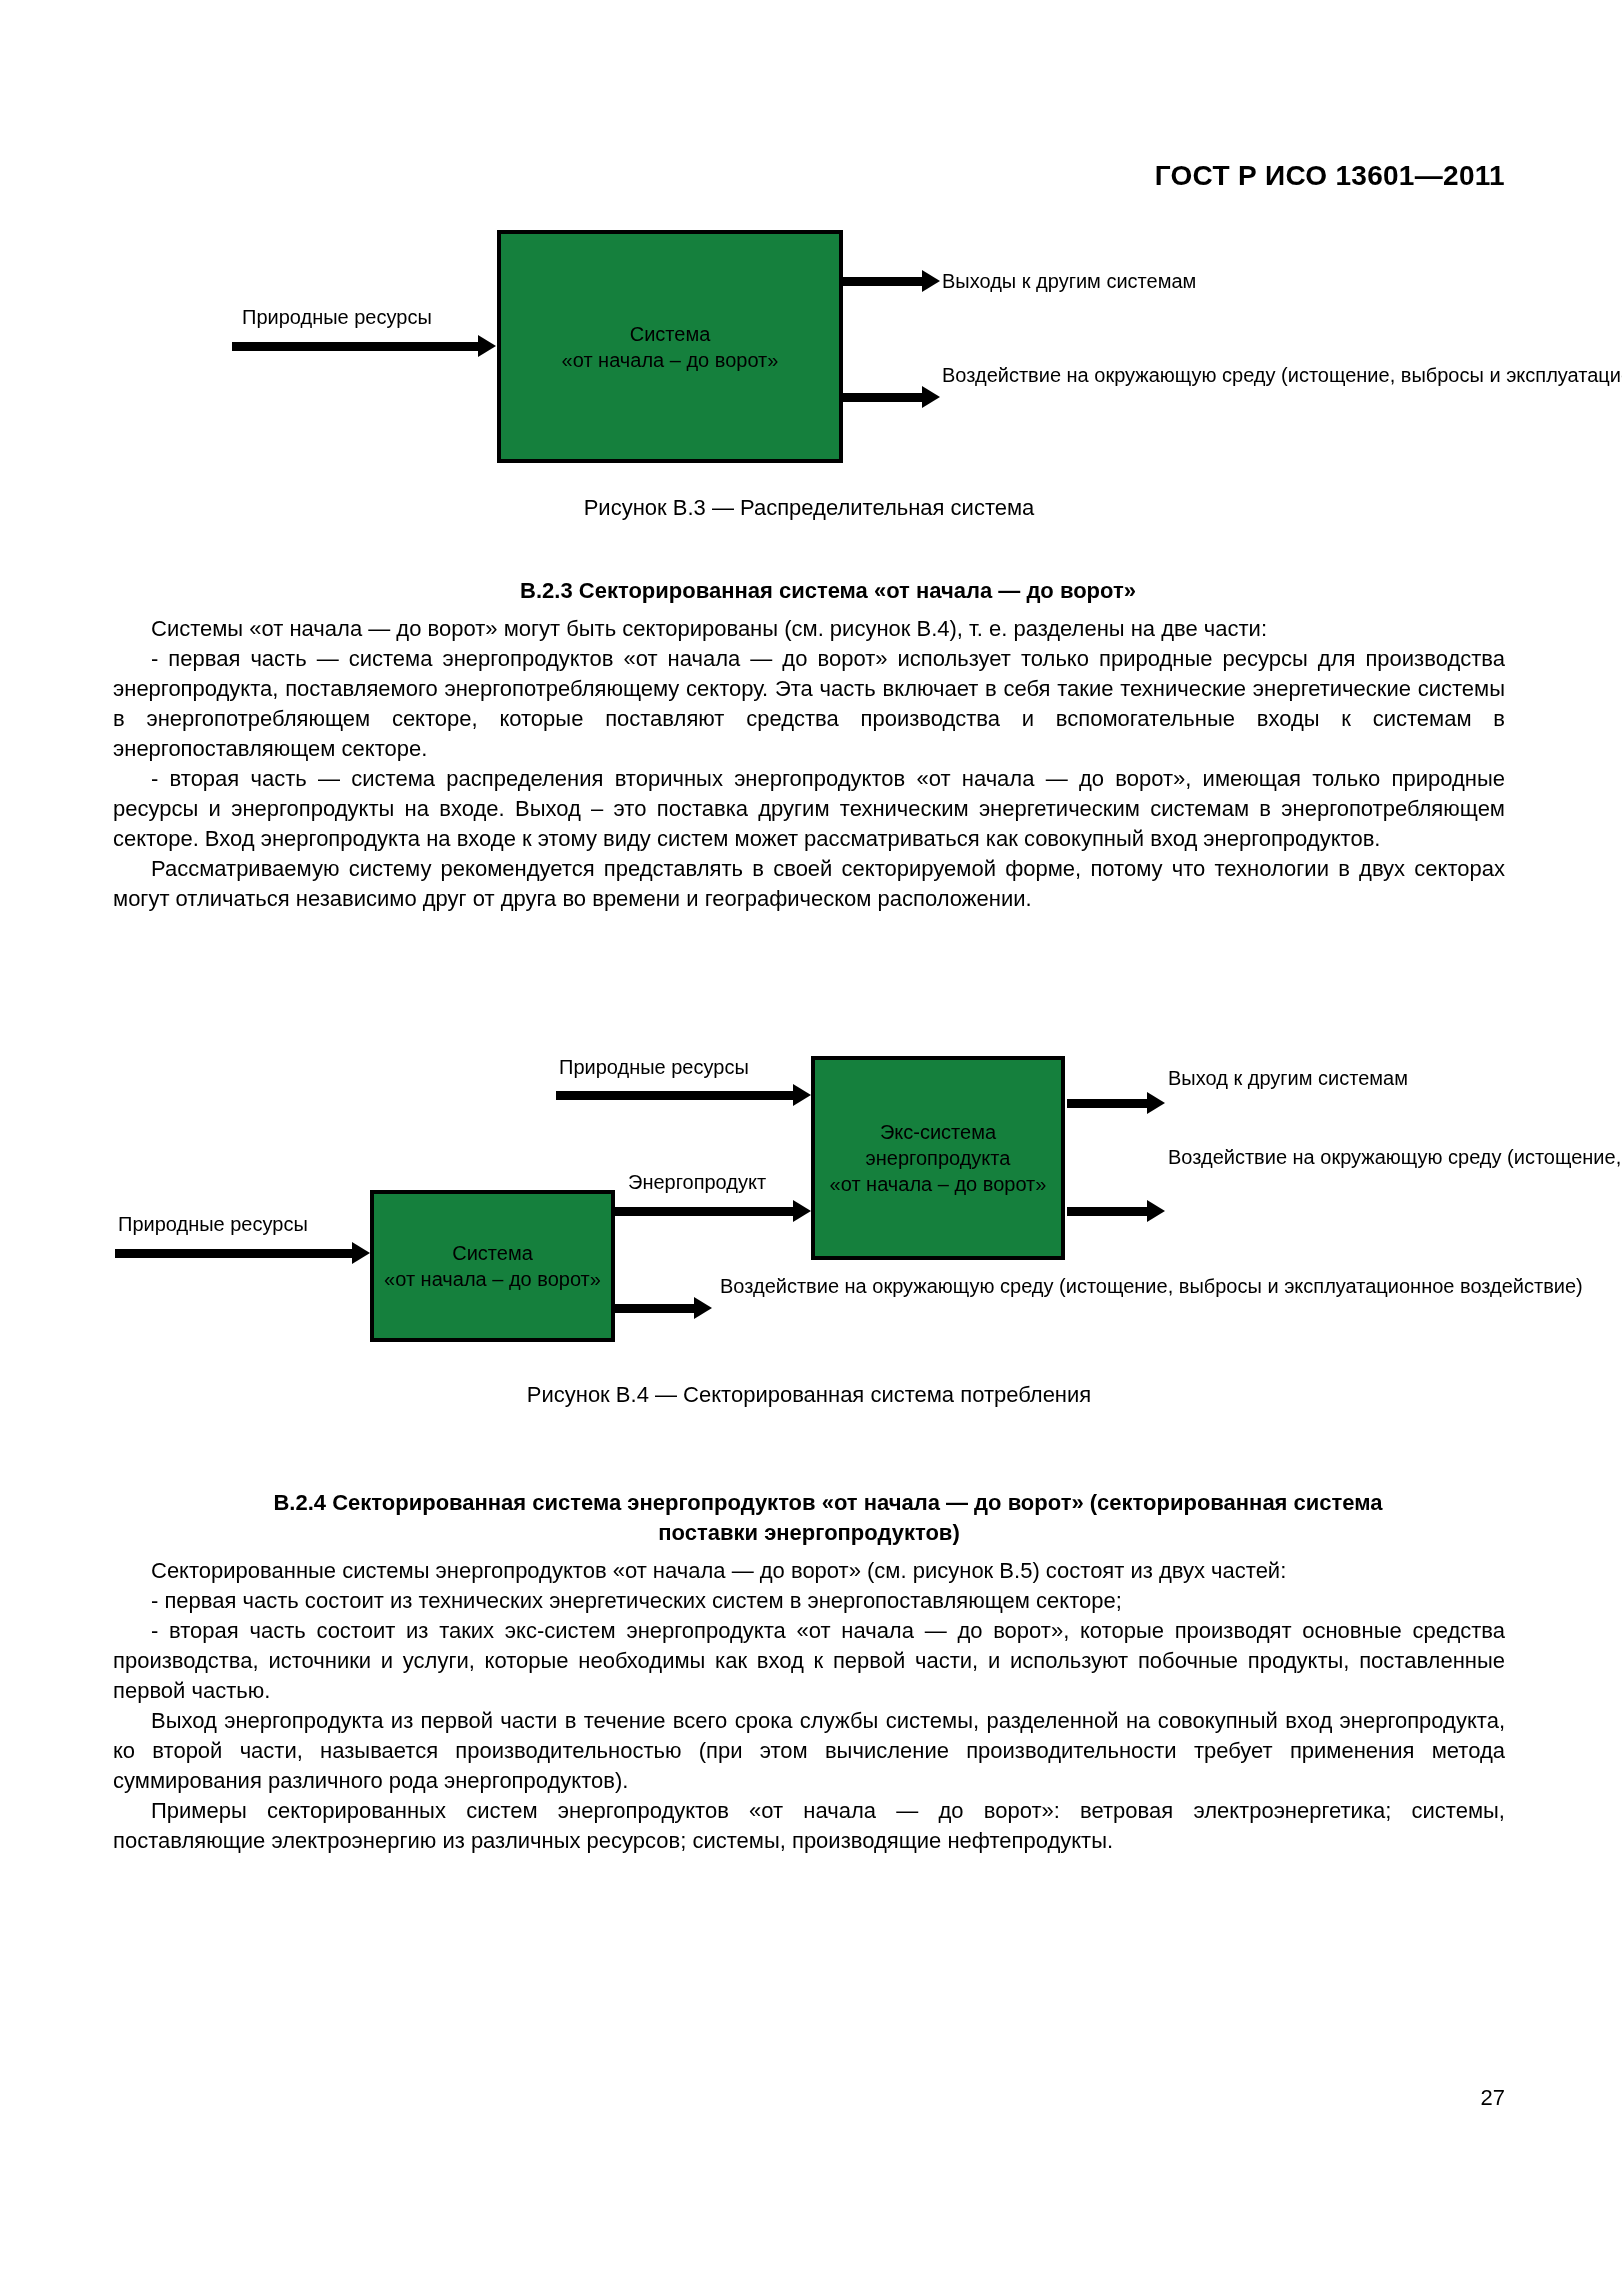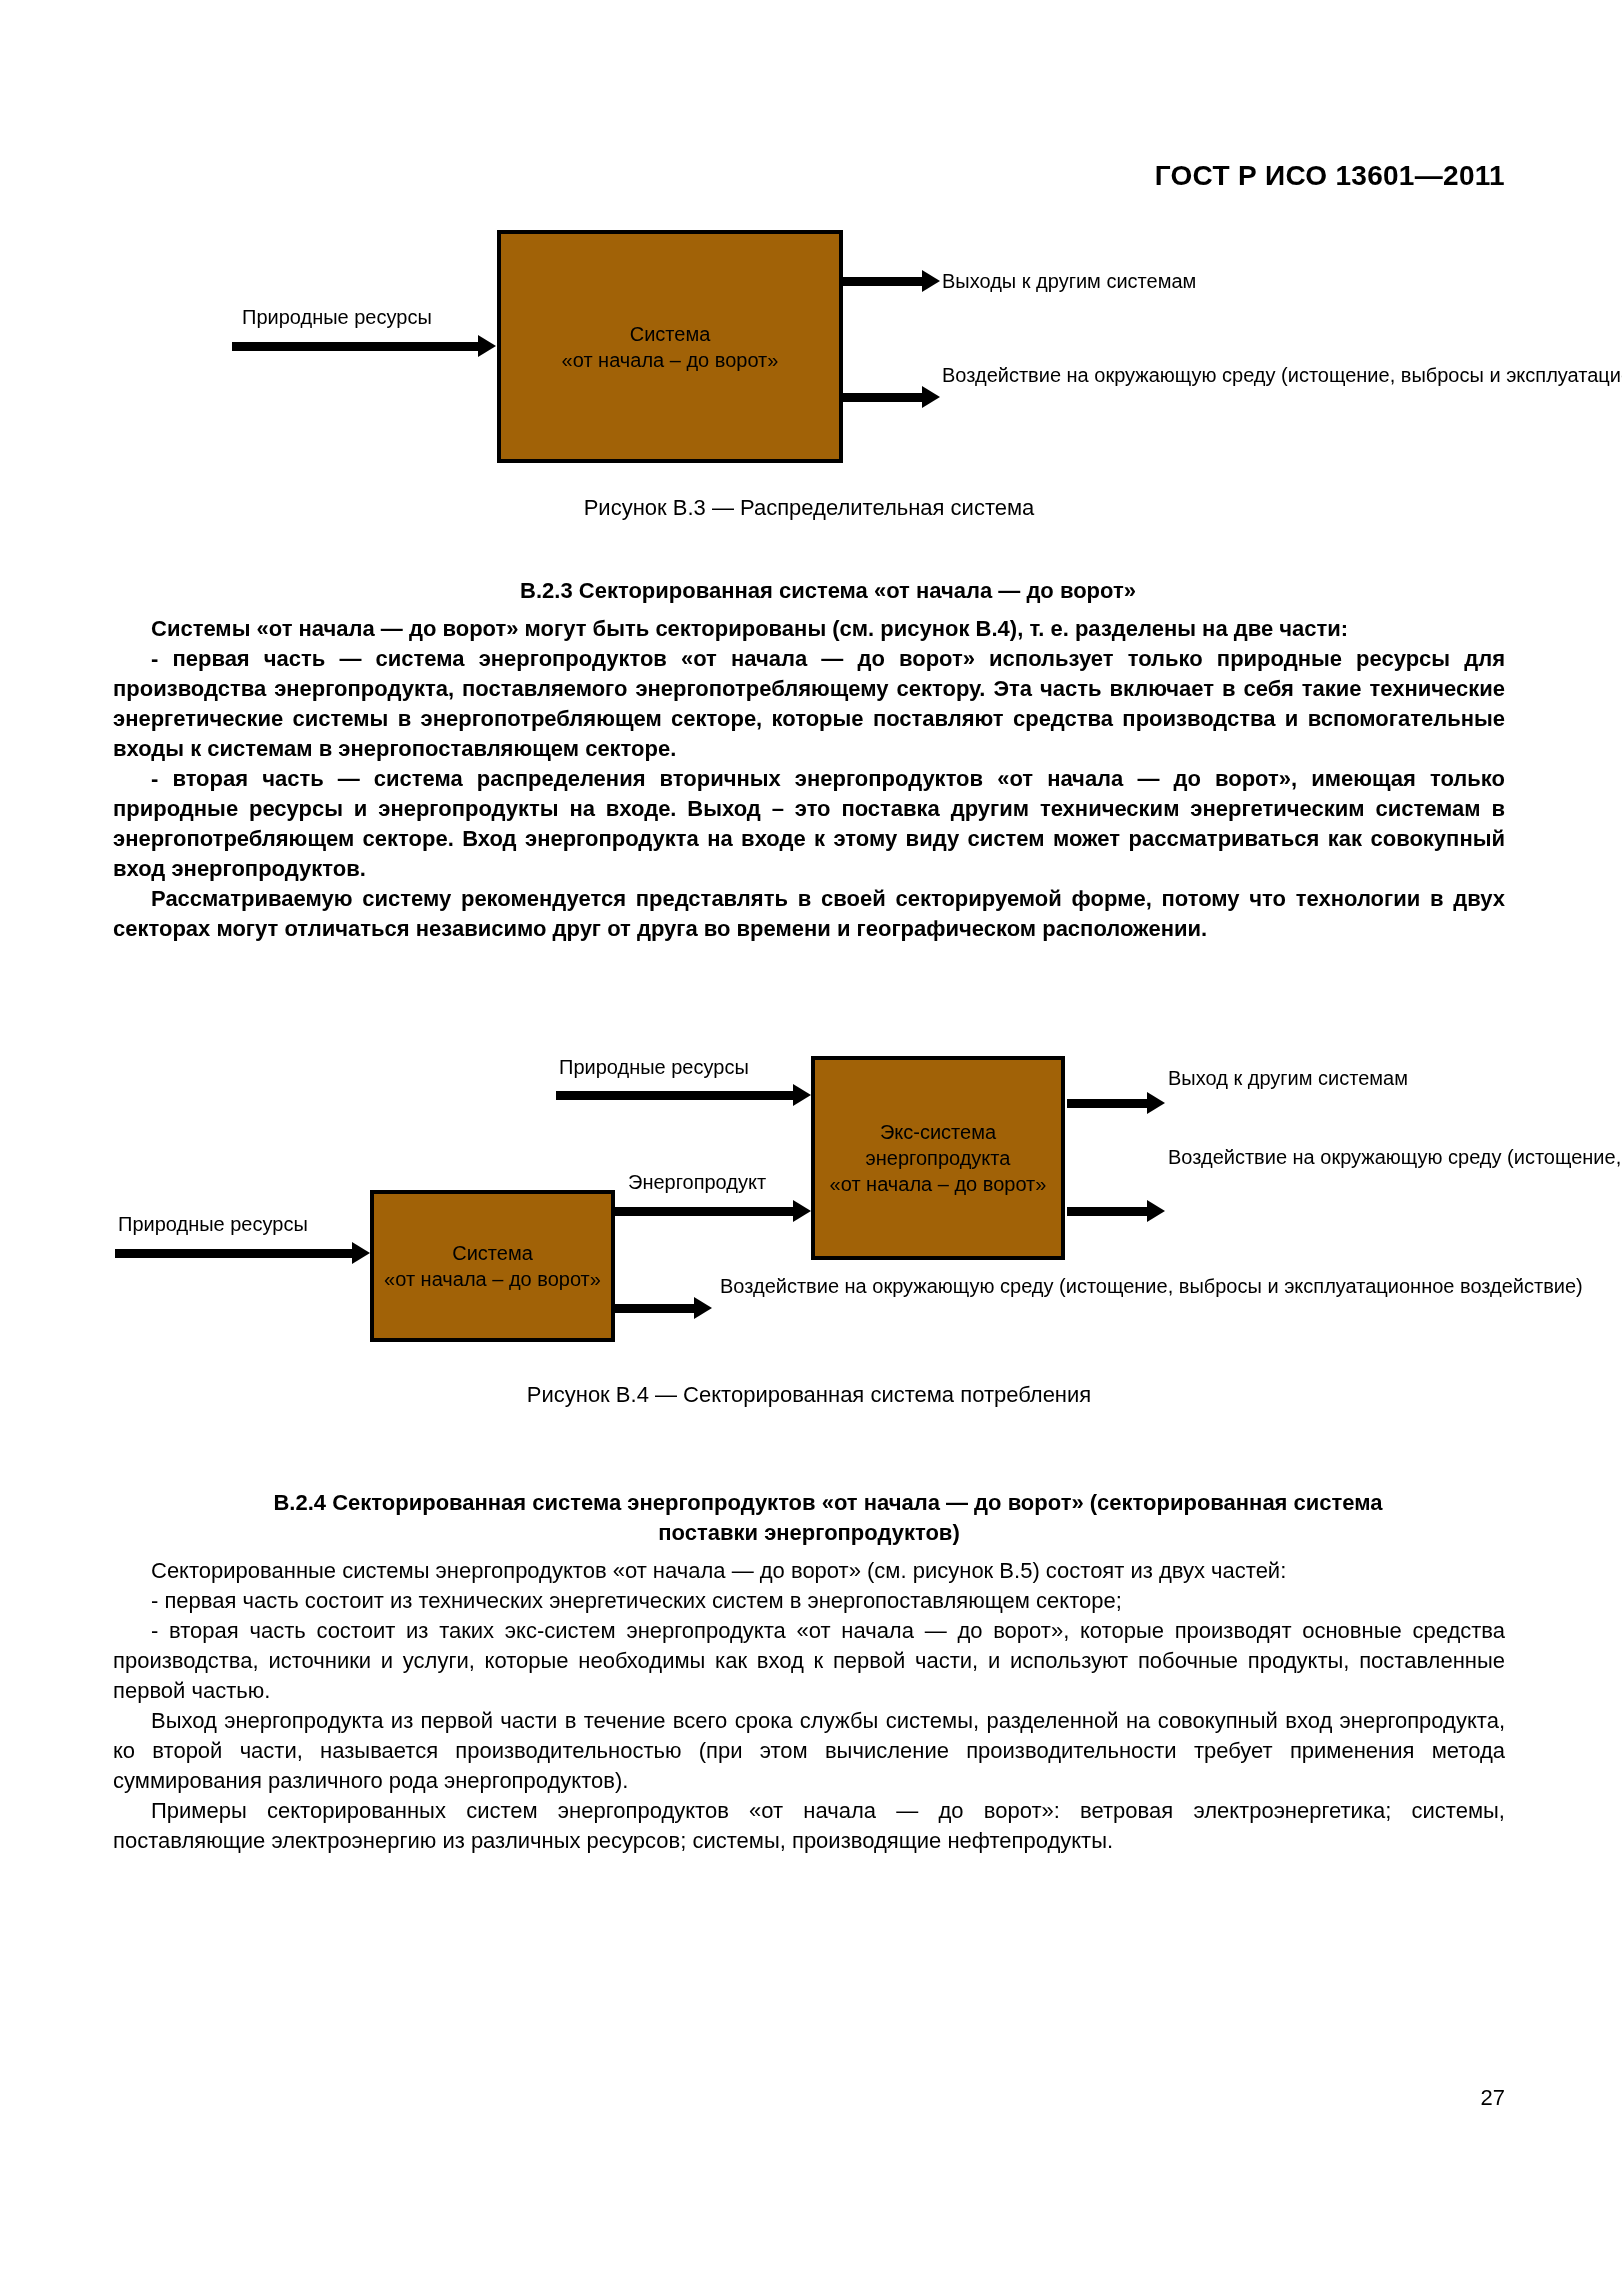--- a/index.html
+++ b/index.html
@@ -64,21 +64,21 @@
     white-space: nowrap;
   }
 
   
   .diagram {
     position: absolute;
   }
   .dbox {
     position: absolute;
     border: 4.6px solid #000;
-    background: #a16207;
+    background: #15803d;
     box-sizing: border-box;
     display: flex;
     align-items: center;
     justify-content: center;
     text-align: center;
     font-size: 20px;
     line-height: 26px;
     font-weight: 500;
   }
   .dbox span { display: block; }
@@ -150,21 +150,21 @@
     </div>
 
   </div>
 
   <div class="fig-caption" style="top:495px;">Рисунок В.3 — Распределительная система</div>
 
   <div class="text-block heading" style="top:576px;">
     <p class="indent">В.2.3  Секторированная система «от начала — до ворот»</p>
   </div>
 
-  <div class="text-block" style="top:614px;font-weight:bold;">
+  <div class="text-block" style="top:614px;">
     <p class="indent nolast-justify">Системы «от начала — до ворот» могут быть секторированы (см. рисунок В.4), т. е. разделены на две части:</p>
     <p class="indent">- первая часть — система энергопродуктов «от начала — до ворот» использует только природные ресурсы для производства энергопродукта, поставляемого энергопотребляющему сектору. Эта часть включает в себя такие технические энергетические системы в энергопотребляющем секторе, которые поставляют средства производства и вспомогательные входы к системам в энергопоставляющем секторе.</p>
     <p class="indent">- вторая часть — система распределения вторичных энергопродуктов «от начала — до ворот», имеющая только природные ресурсы и энергопродукты на входе. Выход – это поставка другим техническим энергетическим системам в энергопотребляющем секторе. Вход энергопродукта на входе к этому виду систем может рассматриваться как совокупный вход энергопродуктов.</p>
     <p class="indent">Рассматриваемую систему рекомендуется представлять в своей секторируемой форме, потому что технологии в двух секторах могут отличаться независимо друг от друга во времени и географическом расположении.</p>
   </div>
 
   <div class="diagram" style="left:0; top:0; width:1623px; height:1440px;">
 
     <div class="dbox" style="left:811px; top:1056px; width:254px; height:204px;">
       <div>

